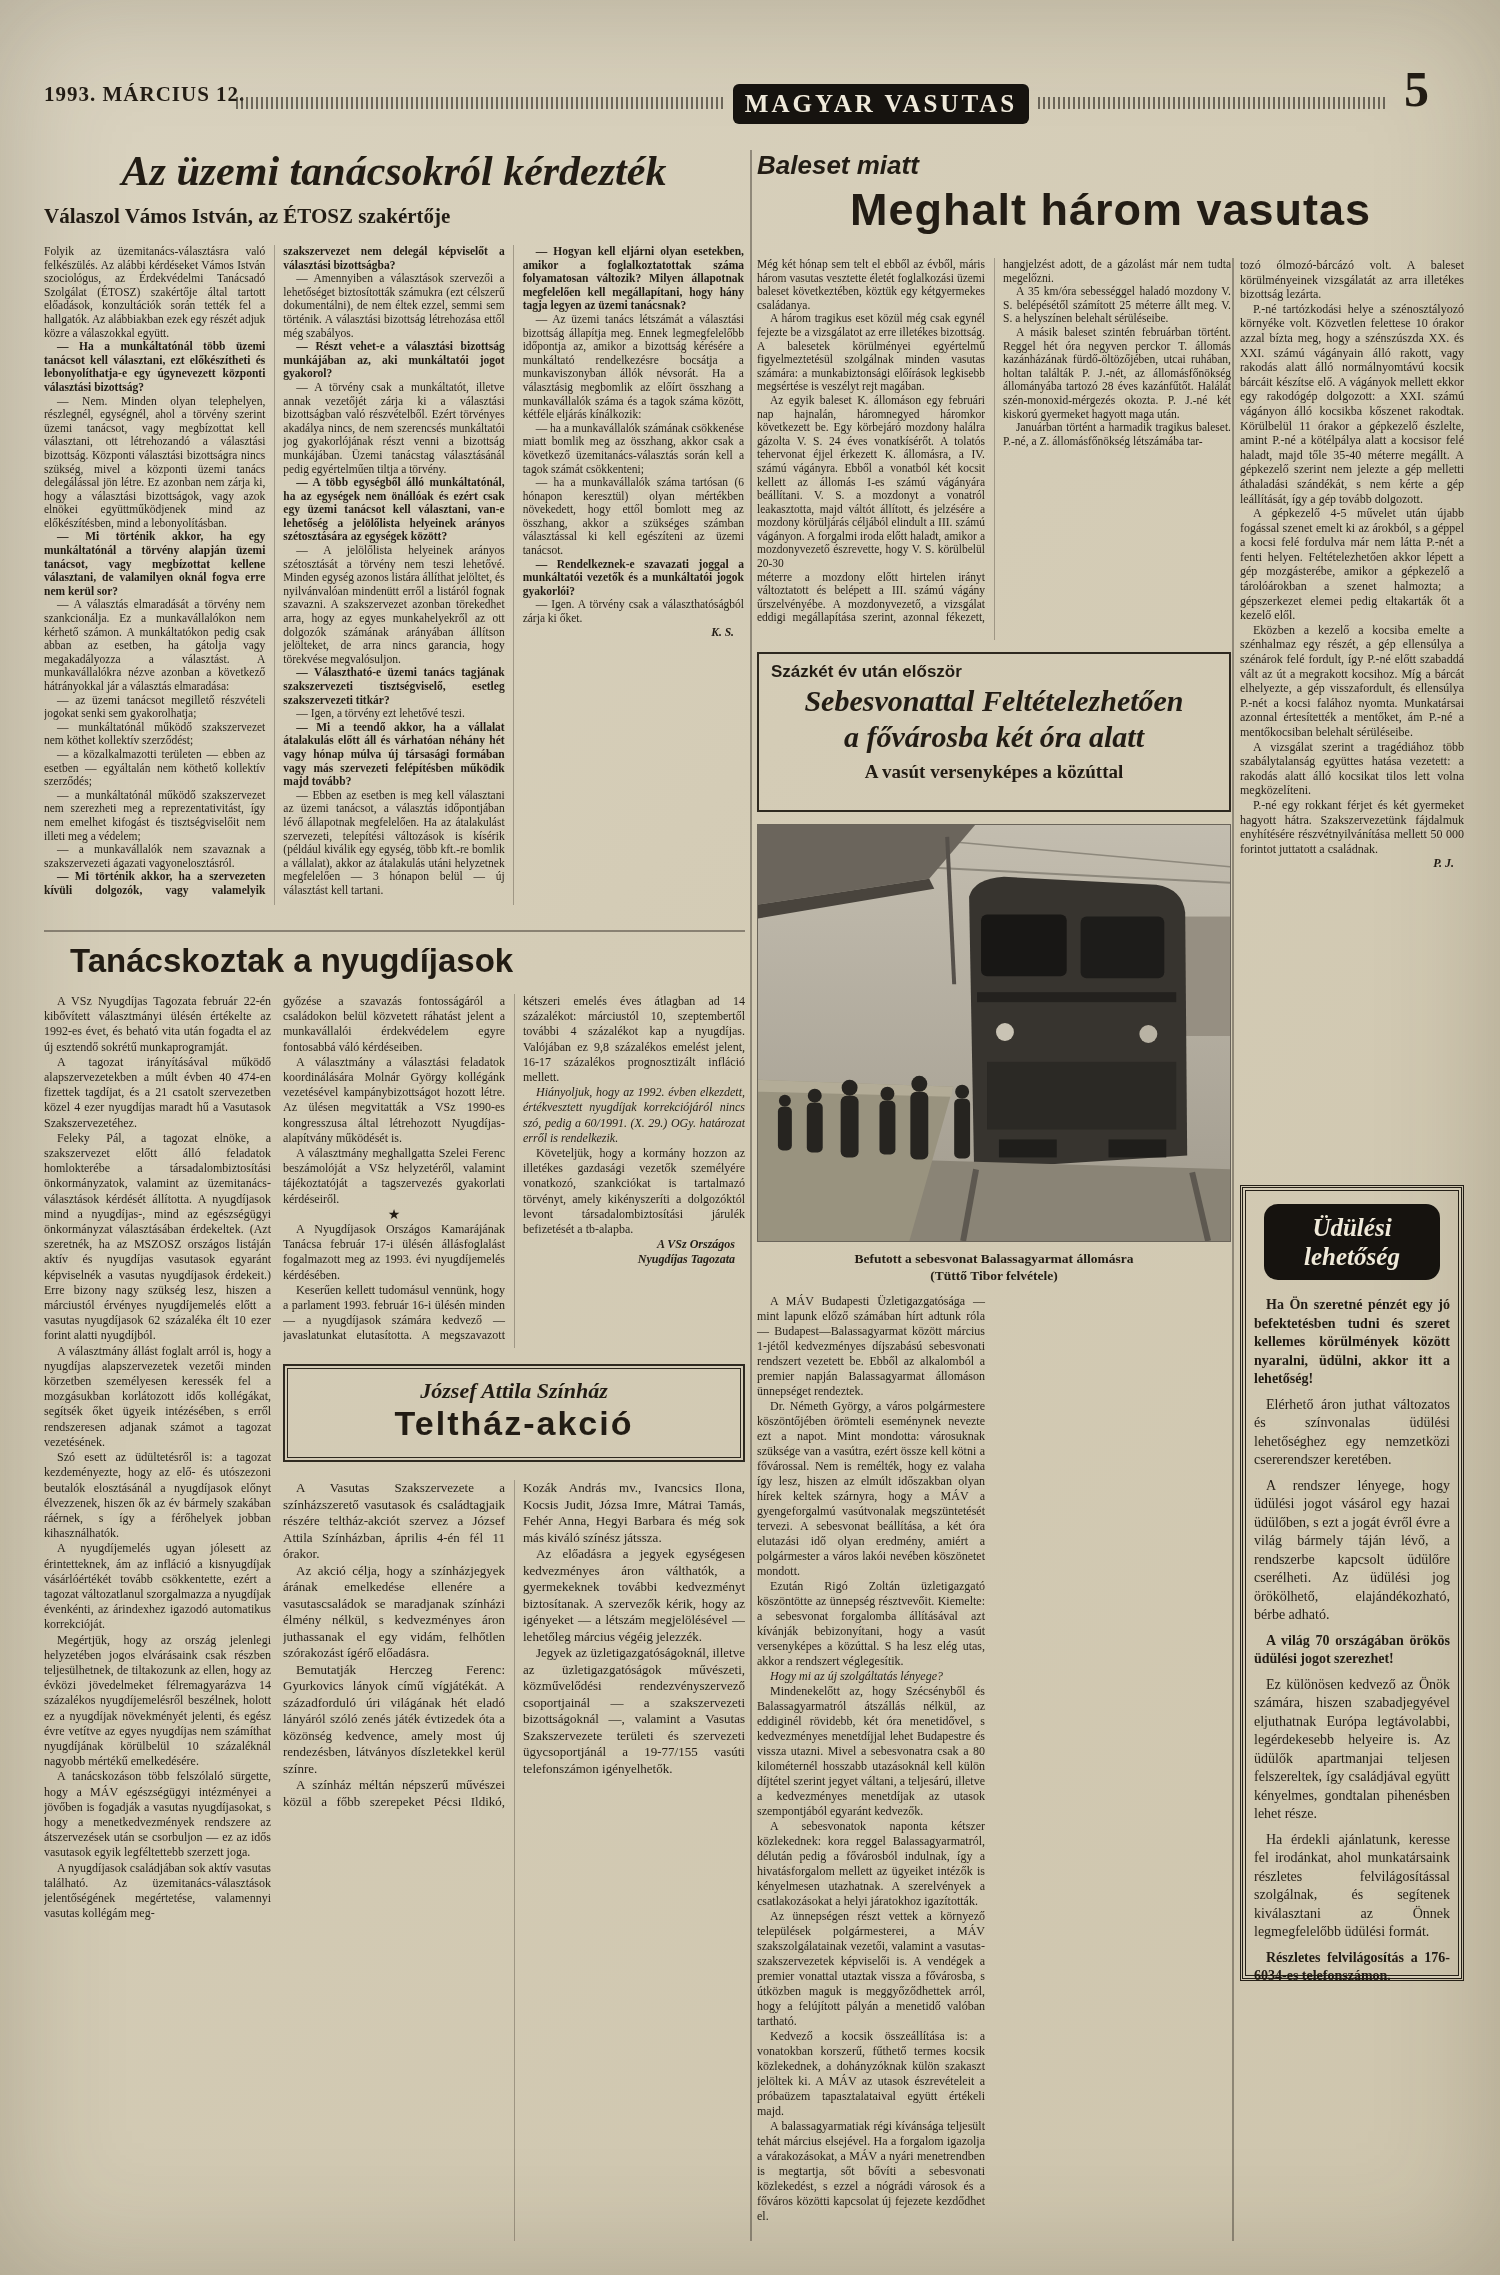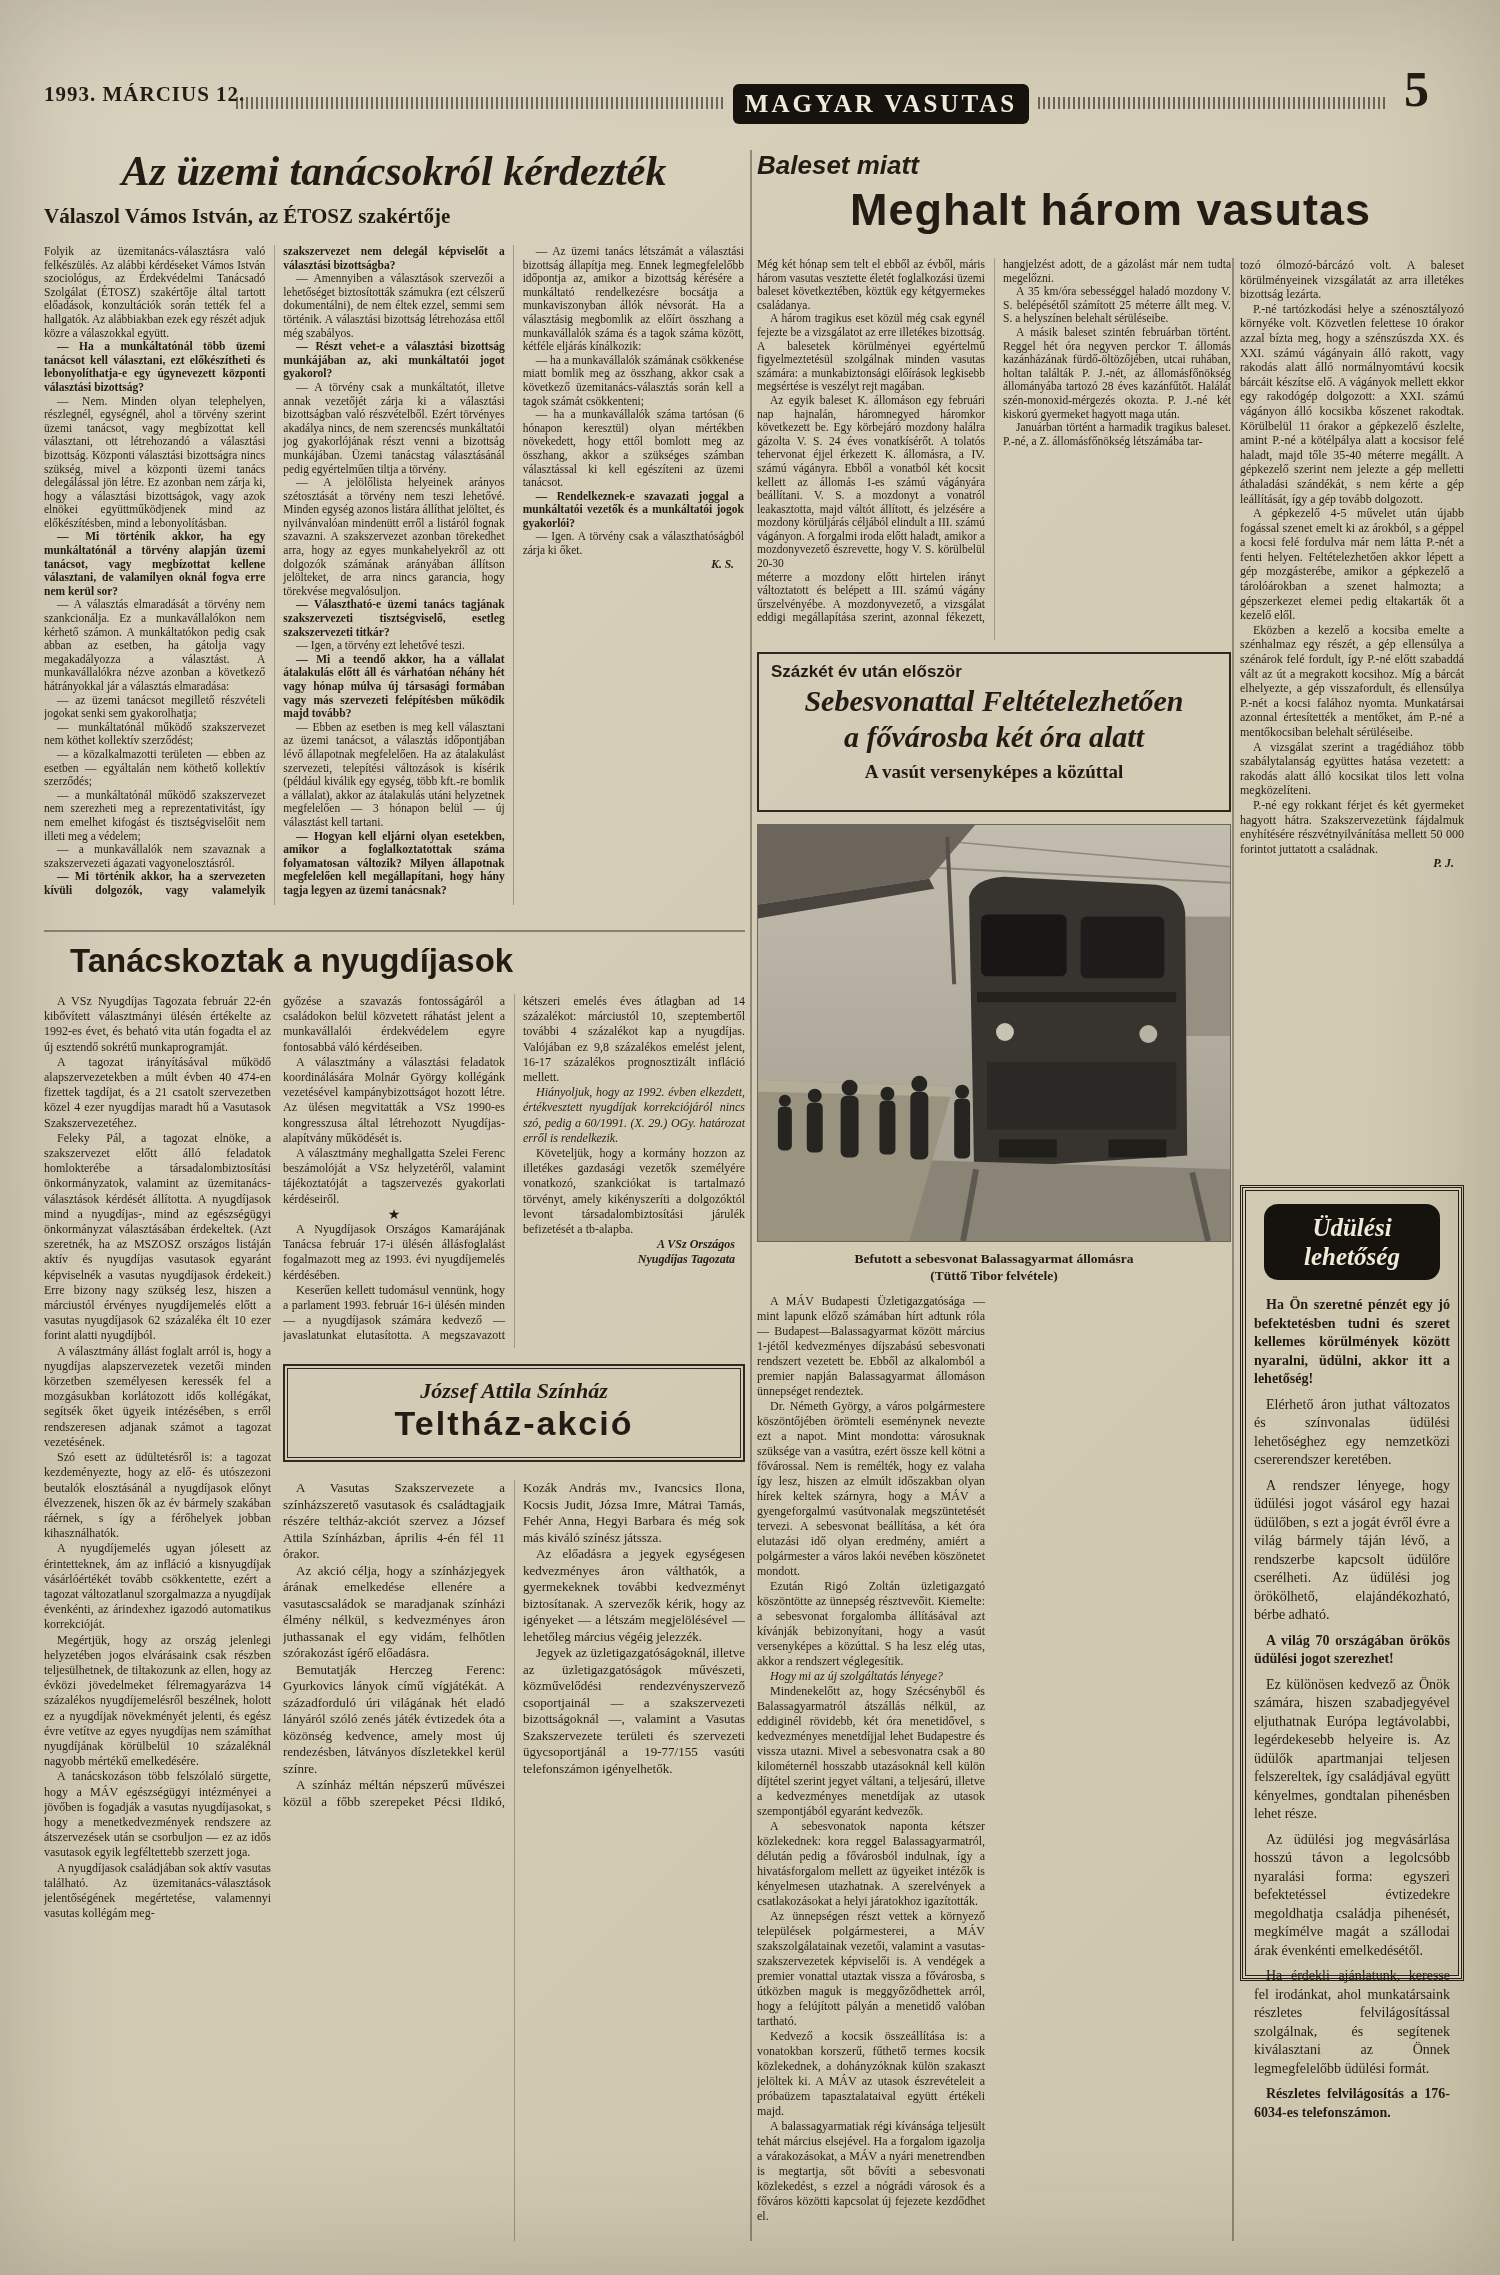--- a/index.html
+++ b/index.html
@@ -109,20 +109,21 @@
         <p>— A választás elmaradását a törvény nem szankcionálja. Ez a munkavállalókon nem kérhető számon. A munkáltatókon pedig csak abban az esetben, ha gátolja vagy megakadályozza a választást. A munkavállalókra nézve azonban a következő hátrányokkal jár a választás elmaradása:</p>
         <p>— az üzemi tanácsot megillető részvételi jogokat senki sem gyakorolhatja;</p>
         <p>— munkáltatónál működő szakszervezet nem köthet kollektív szerződést;</p>
         <p>— a közalkalmazotti területen — ebben az esetben — egyáltalán nem köthető kollektív szerződés;</p>
         <p>— a munkáltatónál működő szakszervezet nem szerezheti meg a reprezentativitást, így nem emelhet kifogást és tisztségviselőit nem illeti meg a védelem;</p>
         <p>— a munkavállalók nem szavaznak a szakszervezeti ágazati vagyonelosztásról.</p>
         <p class="s-q">— Mi történik akkor, ha a szervezeten kívüli dolgozók, vagy valamelyik szakszervezet nem delegál képviselőt a választási bizottságba?</p>
         <p>— Amennyiben a választások szervezői a lehetőséget biztosították számukra (ezt célszerű dokumentálni), de nem éltek ezzel, semmi sem történik. A választási bizottság létrehozása ettől még szabályos.</p>
         <p class="s-q">— Részt vehet-e a választási bizottság munkájában az, aki munkáltatói jogot gyakorol?</p>
         <p>— A törvény csak a munkáltatót, illetve annak vezetőjét zárja ki a választási bizottságban való részvételből. Ezért törvényes akadálya nincs, de nem szerencsés munkáltatói jog gyakorlójának részt venni a bizottság munkájában. Üzemi tanácstag választásánál pedig egyértelműen tiltja a törvény.</p>
+        <p class="s-q">— A több egységből álló munkáltatónál, ha az egységek nem önállóak és ezért csak egy üzemi tanácsot kell választani, van-e lehetőség a jelölőlista helyeinek arányos szétosztására az egységek között?</p>
         <p>— A jelölőlista helyeinek arányos szétosztását a törvény nem teszi lehetővé. Minden egység azonos listára állíthat jelöltet, és nyilvánvalóan mindenütt erről a listáról fognak szavazni. A szakszervezet azonban törekedhet arra, hogy az egyes munkahelyekről az ott dolgozók számának arányában állítson jelölteket, de arra nincs garancia, hogy törekvése megvalósuljon.</p>
         <p class="s-q">— Választható-e üzemi tanács tagjának szakszervezeti tisztségviselő, esetleg szakszervezeti titkár?</p>
         <p>— Igen, a törvény ezt lehetővé teszi.</p>
         <p class="s-q">— Mi a teendő akkor, ha a vállalat átalakulás előtt áll és várhatóan néhány hét vagy hónap múlva új társasági formában vagy más szervezeti felépítésben működik majd tovább?</p>
         <p>— Ebben az esetben is meg kell választani az üzemi tanácsot, a választás időpontjában lévő állapotnak megfelelően. Ha az átalakulást szervezeti, telepítési változások is kísérik (például kiválik egy egység, több kft.-re bomlik a vállalat), akkor az átalakulás utáni helyzetnek megfelelően — 3 hónapon belül — új választást kell tartani.</p>
         <p class="s-q">— Hogyan kell eljárni olyan esetekben, amikor a foglalkoztatottak száma folyamatosan változik? Milyen állapotnak megfelelően kell megállapítani, hogy hány tagja legyen az üzemi tanácsnak?</p>
         <p>— Az üzemi tanács létszámát a választási bizottság állapítja meg. Ennek legmegfelelőbb időpontja az, amikor a bizottság kérésére a munkáltató rendelkezésre bocsátja a munkaviszonyban állók névsorát. Ha a választásig megbomlik az előírt összhang a munkavállalók száma és a tagok száma között, kétféle eljárás kínálkozik:</p>
         <p>— ha a munkavállalók számának csökkenése miatt bomlik meg az összhang, akkor csak a következő üzemitanács-választás során kell a tagok számát csökkenteni;</p>
         <p>— ha a munkavállalók száma tartósan (6 hónapon keresztül) olyan mértékben növekedett, hogy ettől bomlott meg az összhang, akkor a szükséges számban választással ki kell egészíteni az üzemi tanácsot.</p>
         <p class="s-q">— Rendelkeznek-e szavazati joggal a munkáltatói vezetők és a munkáltatói jogok gyakorlói?</p>
@@ -264,19 +265,18 @@
     <div class="ud-title">
       <div>Üdülési</div>
       <div>lehetőség</div>
     </div>
     <div class="ud-body">
         <p class="s-b">Ha Ön szeretné pénzét egy jó befektetésben tudni és szeret kellemes körülmények között nyaralni, üdülni, akkor itt a lehetőség!</p>
         <p>Elérhető áron juthat változatos és színvonalas üdülési lehetőséghez egy nemzetközi csererendszer keretében.</p>
         <p>A rendszer lényege, hogy üdülési jogot vásárol egy hazai üdülőben, s ezt a jogát évről évre a világ bármely táján lévő, a rendszerbe kapcsolt üdülőre cserélheti. Az üdülési jog örökölhető, elajándékozható, bérbe adható.</p>
         <p class="s-b">A világ 70 országában örökös üdülési jogot szerezhet!</p>
         <p>Ez különösen kedvező az Önök számára, hiszen szabadjegyével eljuthatnak Európa legtávolabbi, legérdekesebb helyeire is. Az üdülők apartmanjai teljesen felszereltek, így családjával együtt kényelmes, gondtalan pihenésben lehet része.</p>
-        <p>Az üdülési jog megvásárlása hosszú távon a legolcsóbb nyaralási forma: egyszeri befektetéssel évtizedekre megoldhatja családja pihenését, megkímélve magát a szállodai árak évenkénti emelkedésétől.</p>
         <p>Ha érdekli ajánlatunk, keresse fel irodánkat, ahol munkatársaink részletes felvilágosítással szolgálnak, és segítenek kiválasztani az Önnek legmegfelelőbb üdülési formát.</p>
         <p class="s-b">Részletes felvilágosítás a 176-6034-es telefonszámon.</p>
       </div>
   </div>
 
 </div>
 
 </body></html>

